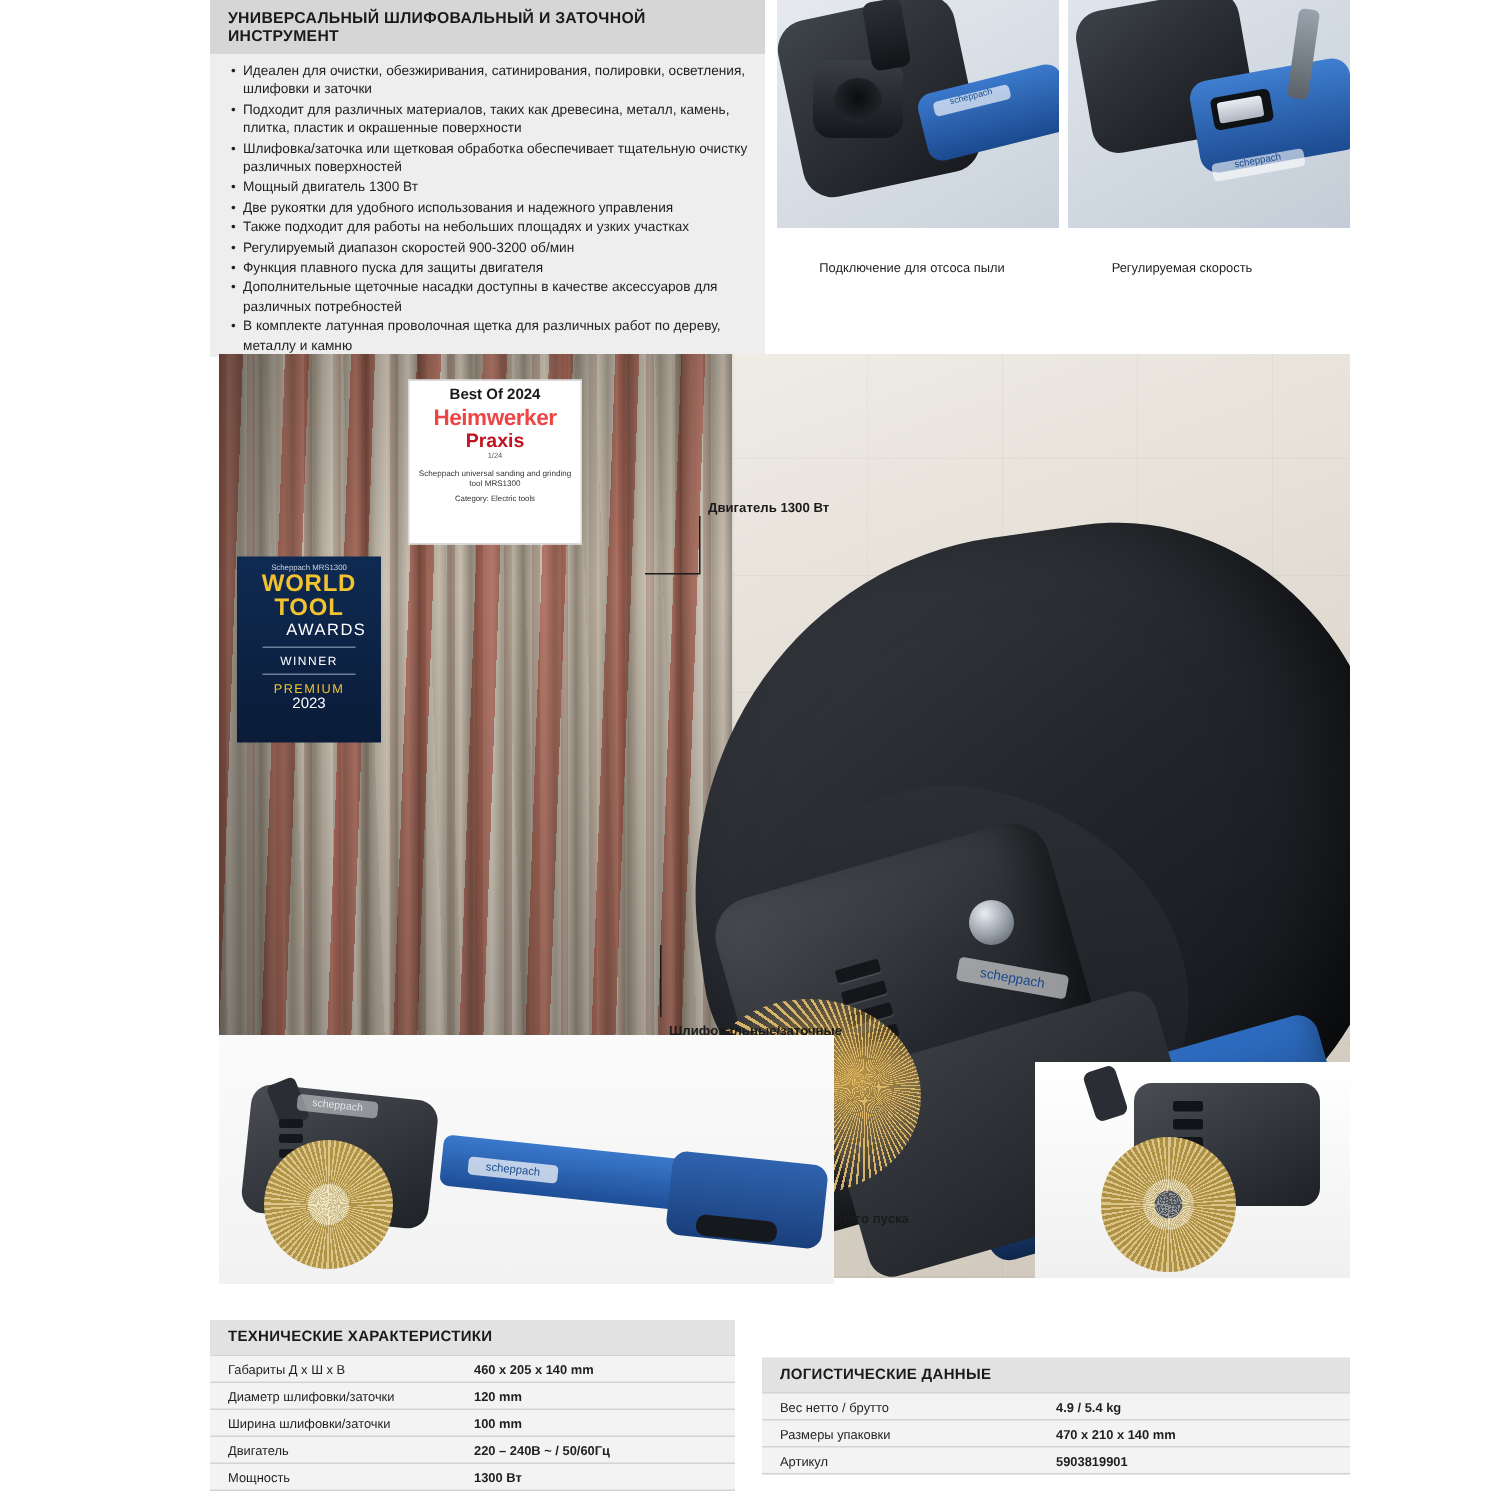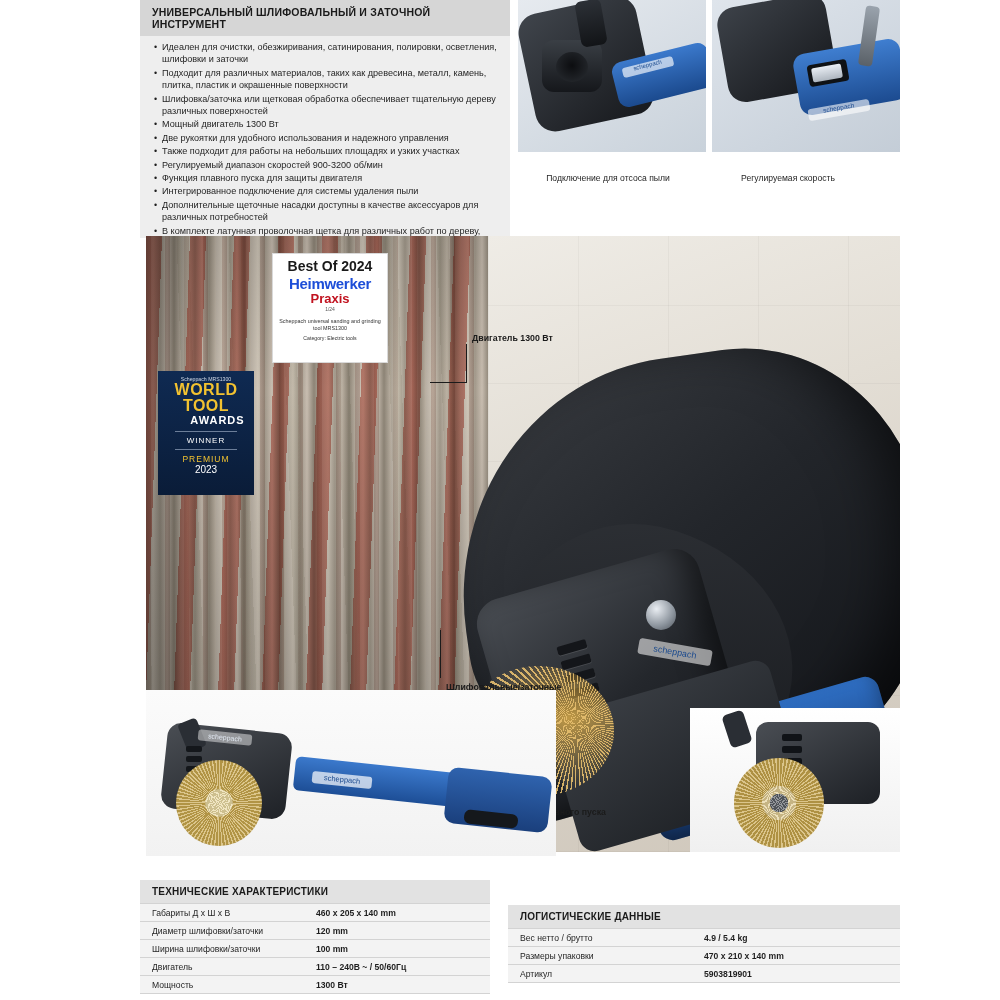--- a/index.html
+++ b/index.html
@@ -202,35 +202,35 @@
     content:""; position:absolute; inset:0; border-radius:50%;
     background: repeating-conic-gradient(rgba(255,255,255,.35) 0deg 2deg, rgba(0,0,0,.13) 2deg 5deg);
   }
 
   
   .badge-heimwerker {
     position:absolute; left:272px; top:253px; width:116px; height:110px;
     background:#ffffff; border:1px solid #d9d9d9;
     text-align:center; padding-top:4px;
   }
-  .bh-best { font-size:14px; font-weight:bold; color:#1a1a1a; }
-  .bh-title { font-size:15px; font-weight:bold; color:#1d4ed8; line-height:15px; letter-spacing:-.3px; margin-top:2px;}
+  .bh-best { font-size:10px; font-weight:bold; color:#1a1a1a; }
+  .bh-title { font-size:15px; font-weight:bold; color:#ef4444; line-height:15px; letter-spacing:-.3px; margin-top:2px;}
   .bh-praxis { font-size:13px; font-weight:bold; color:#c1121f; }
   .bh-sub { font-size:5.4px; color:#333; line-height:7px; margin-top:6px; padding:0 6px; }
   .bh-cat { font-size:5.2px; color:#333; margin-top:3px; }
 
   .badge-wta {
     position:absolute; left:158px; top:371px; width:96px; height:124px;
     background: linear-gradient(180deg,#0f2a52,#0a1c38);
     color:#fff; text-align:center; padding-top:5px;
   }
   .wta-top { font-size:5.2px; color:#cfd8e6; }
   .wta-w { font-size:16px; font-weight:bold; line-height:16px; letter-spacing:.5px; color:#f2c230; }
   .wta-t { font-size:16px; font-weight:bold; line-height:16px; letter-spacing:.5px; color:#f2c230; }
-  .wta-a { font-size:11px; font-weight:bold; line-height:13px; letter-spacing:1px; color:#ffffff;padding-left:23px; }
+  .wta-a { font-size:11px; font-weight:normal; line-height:13px; letter-spacing:1px; color:#ffffff;padding-left:23px; }
   .wta-rule { width:62px; height:1px; background:#6c7e99; margin:4px auto; }
   .wta-win { font-size:8px; letter-spacing:1px; }
   .wta-prem { font-size:8.5px; letter-spacing:1px; color:#f2c230; }
   .wta-year { font-size:10px; }
 
   
   .spec-left { position:absolute; left:140px; top:880px; width:350px; }
   .spec-right { position:absolute; left:508px; top:905px; width:392px; }
   .spec-head {
     background:#e2e2e2; font-size:10px; font-weight:bold; color:#1a1a1a;
@@ -246,27 +246,26 @@
 </head>
 <body>
 
 <div class="page">
 
   <div class="features">
     <div class="features-title">УНИВЕРСАЛЬНЫЙ ШЛИФОВАЛЬНЫЙ И ЗАТОЧНОЙ ИНСТРУМЕНТ</div>
     <ul>
       <li>Идеален для очистки, обезжиривания, сатинирования, полировки, осветления, шлифовки и заточки</li>
       <li>Подходит для различных материалов, таких как древесина, металл, камень, плитка, пластик и окрашенные поверхности</li>
-      <li>Шлифовка/заточка или щетковая обработка обеспечивает тщательную дереву различных поверхностей</li>
+      <li>Шлифовка/заточка или щетковая обработка обеспечивает тщательную очистку различных поверхностей</li>
       <li>Мощный двигатель 1300 Вт</li>
       <li>Две рукоятки для удобного использования и надежного управления</li>
       <li>Также подходит для работы на небольших площадях и узких участках</li>
       <li>Регулируемый диапазон скоростей 900-3200 об/мин</li>
       <li>Функция плавного пуска для защиты двигателя</li>
-      <li>Интегрированное подключение для системы удаления пыли</li>
       <li>Дополнительные щеточные насадки доступны в качестве аксессуаров для различных потребностей</li>
       <li>В комплекте латунная проволочная щетка для различных работ по дереву, металлу и камню</li>
     </ul>
   </div>
 
   <div class="photo photo-dust">
     <div style="position:absolute;inset:0;background:linear-gradient(150deg,#e6eaef,#c9d2db);"></div>
     <div style="position:absolute;left:8px;top:4px;width:120px;height:120px;background:linear-gradient(150deg,#40454c,#17191d);border-radius:20px;transform:rotate(-12deg);"></div>
     <div style="position:absolute;left:24px;top:40px;width:60px;height:52px;background:linear-gradient(180deg,#3a3f45,#15171b);border-radius:12px;"></div>
     <div style="position:absolute;left:38px;top:52px;width:32px;height:30px;border-radius:50%;background:radial-gradient(circle at 50% 45%,#0c0d10,#2a2e33);"></div>
@@ -390,21 +389,21 @@
       <div class="spec-row">
         <div class="k">Диаметр шлифовки/заточки</div>
         <div class="v">120 mm</div>
       </div>
       <div class="spec-row">
         <div class="k">Ширина шлифовки/заточки</div>
         <div class="v">100 mm</div>
       </div>
       <div class="spec-row">
         <div class="k">Двигатель</div>
-        <div class="v">110 – 240В ~ / 50/60Гц</div>
+        <div class="v">220 – 240В ~ / 50/60Гц</div>
       </div>
       <div class="spec-row">
         <div class="k">Мощность</div>
         <div class="v">1300 Вт</div>
       </div>
     </div>
   </div>
 
   <div class="spec-right">
     <div class="spec-head">ЛОГИСТИЧЕСКИЕ ДАННЫЕ</div>

